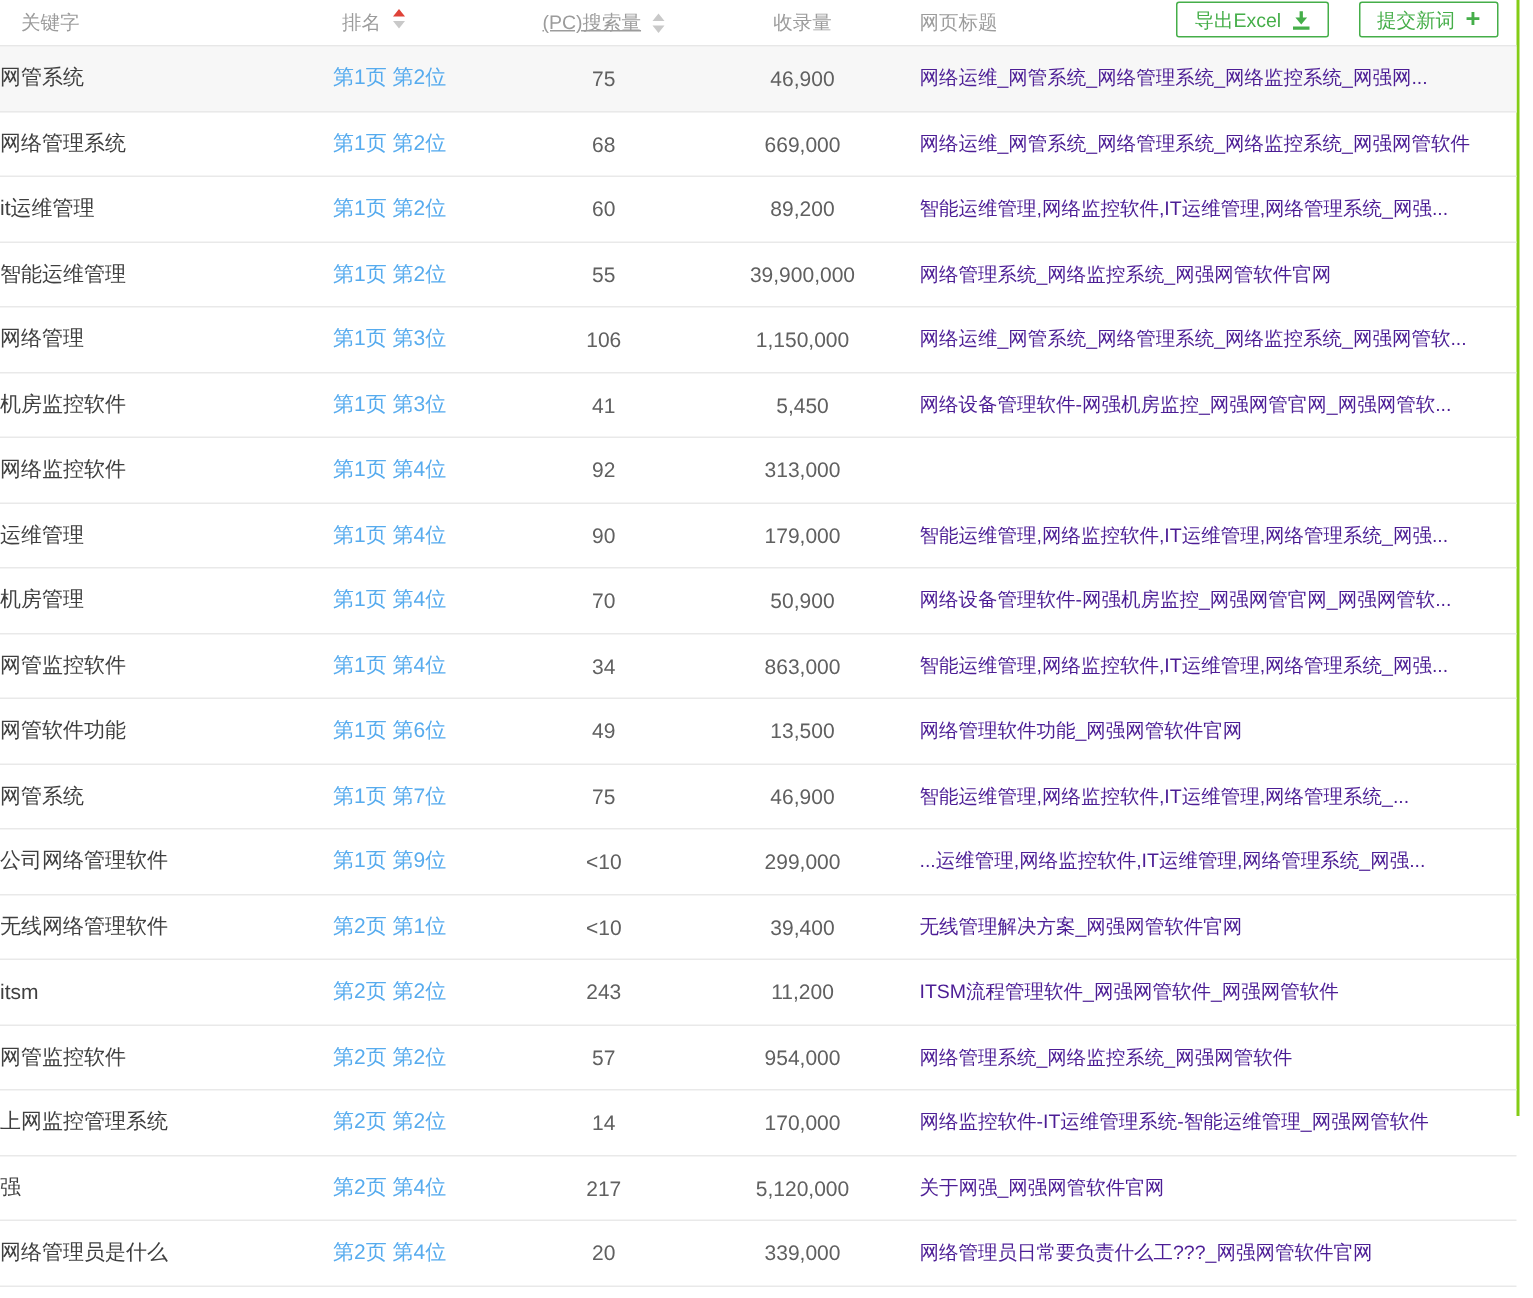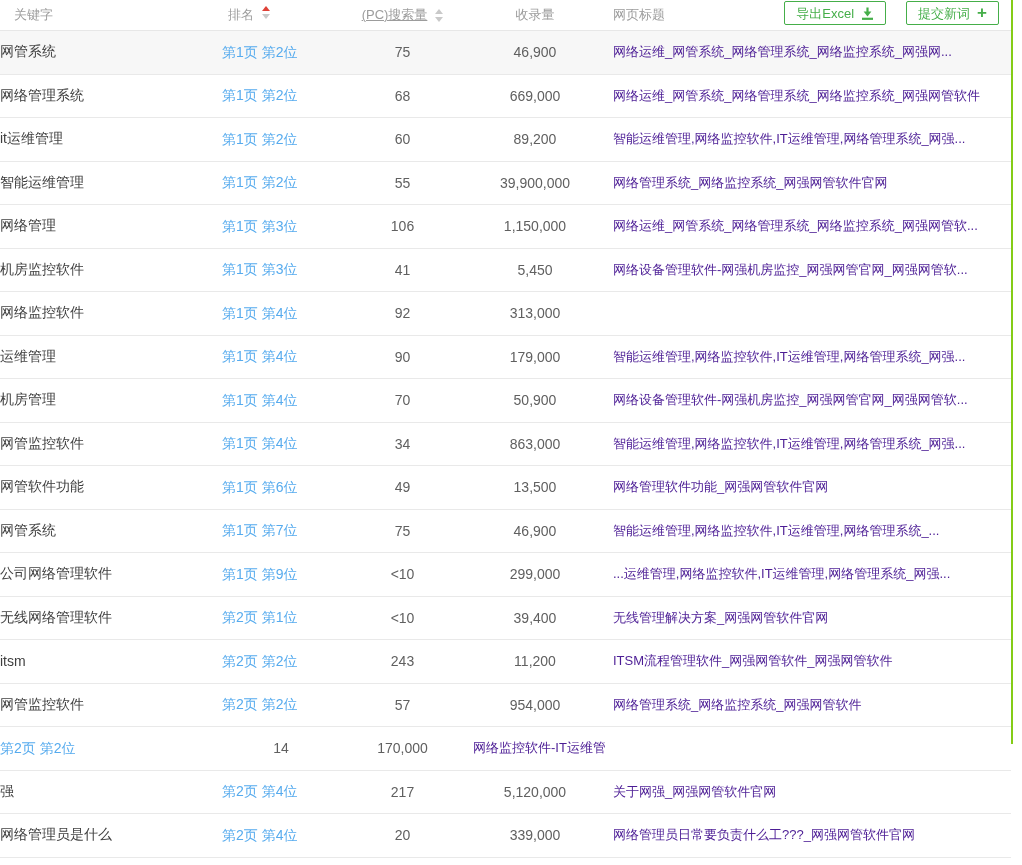--- a/index.html
+++ b/index.html
@@ -239,20 +239,21 @@
       <div class="td-kw">网管监控软件</div>
       <div class="td-rank">
         <a>第2页 第2位</a>
       </div>
       <div class="td-vol">57</div>
       <div class="td-idx">954,000</div>
       <div class="td-title">网络管理系统_网络监控系统_网强网管软件</div>
     </div>
 
     <div class="grid-row">
+      <div class="td-kw">上网监控管理系统</div>
       <div class="td-rank">
         <a>第2页 第2位</a>
       </div>
       <div class="td-vol">14</div>
       <div class="td-idx">170,000</div>
       <div class="td-title">网络监控软件-IT运维管理系统-智能运维管理_网强网管软件</div>
     </div>
 
     <div class="grid-row">
       <div class="td-kw">强</div>

